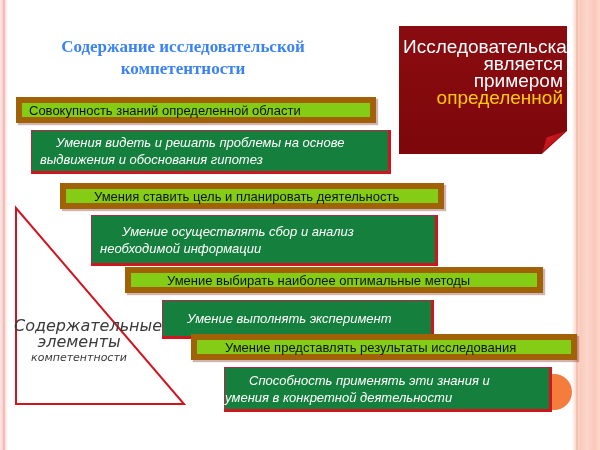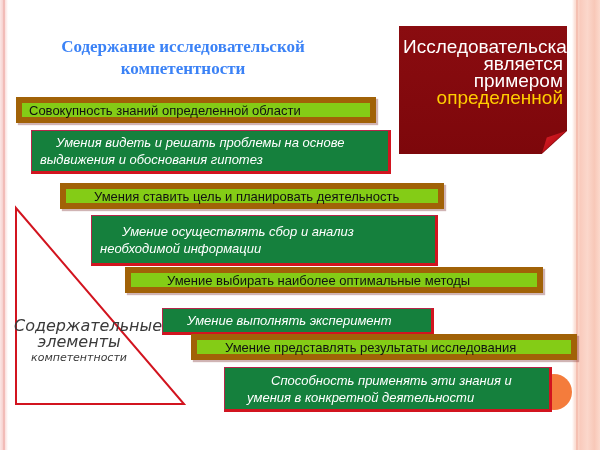--- a/index.html
+++ b/index.html
@@ -124,26 +124,26 @@
   <span>
     <span style="padding-left:22px;">Умение осуществлять сбор и анализ</span>
     <span>необходимой информации</span>
   </span>
 </div>
 
 <div class="box yellow" style="left:125px; top:267px; width:418px; height:26px; padding-left:36px;">
   <span>Умение выбирать наиболее оптимальные методы</span>
 </div>
 
-<div class="box purple" style="left:162px; top:308px; width:272px; height:27px; padding-left:24px;">
+<div class="box purple" style="left:162px; top:300px; width:272px; height:39px; padding-left:24px;">
   <span>Умение выполнять эксперимент</span>
 </div>
 
 <div class="box yellow" style="left:191px; top:334px; width:386px; height:26px; padding-left:28px;">
   <span>Умение представлять результаты исследования</span>
 </div>
 
-<div class="box purple" style="left:224px; top:367px; width:328px; height:45px; padding-left:22px;">
+<div class="box purple" style="left:224px; top:367px; width:328px; height:45px; padding-left:0;">
   <span>
     <span style="padding-left:24px;">Способность применять эти знания и</span>
     <span>умения в конкретной деятельности</span>
   </span>
 </div>
 
 </body></html>

